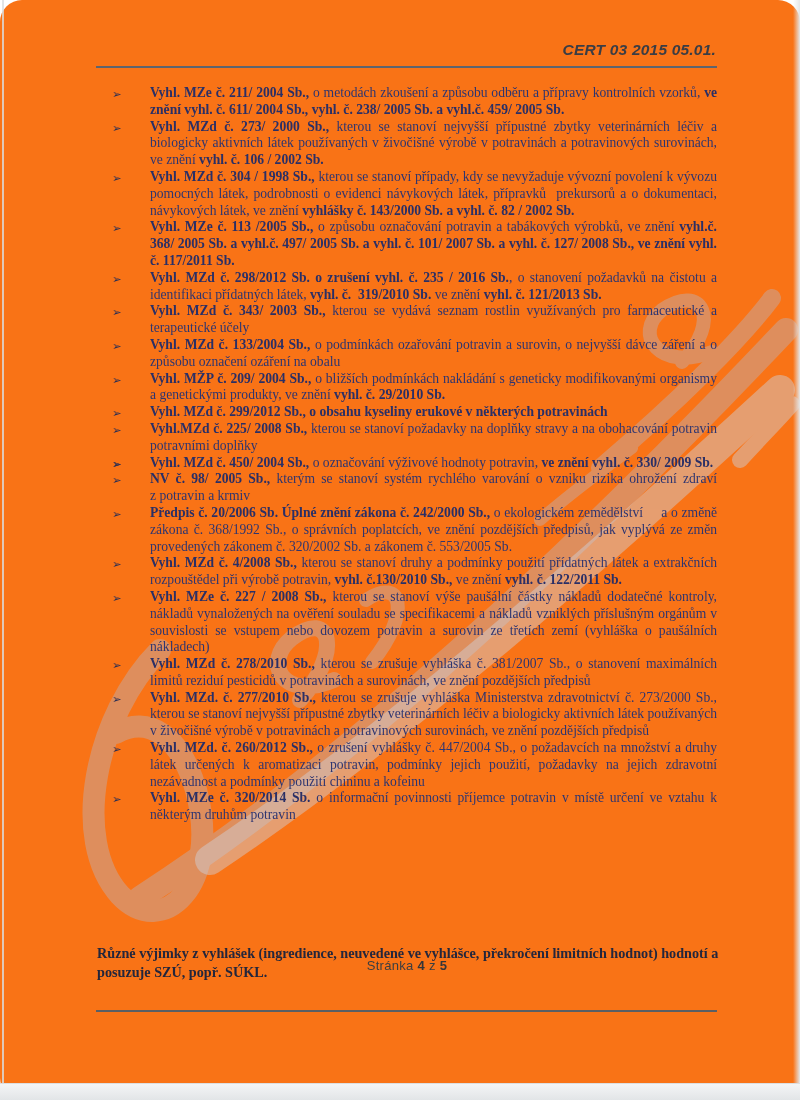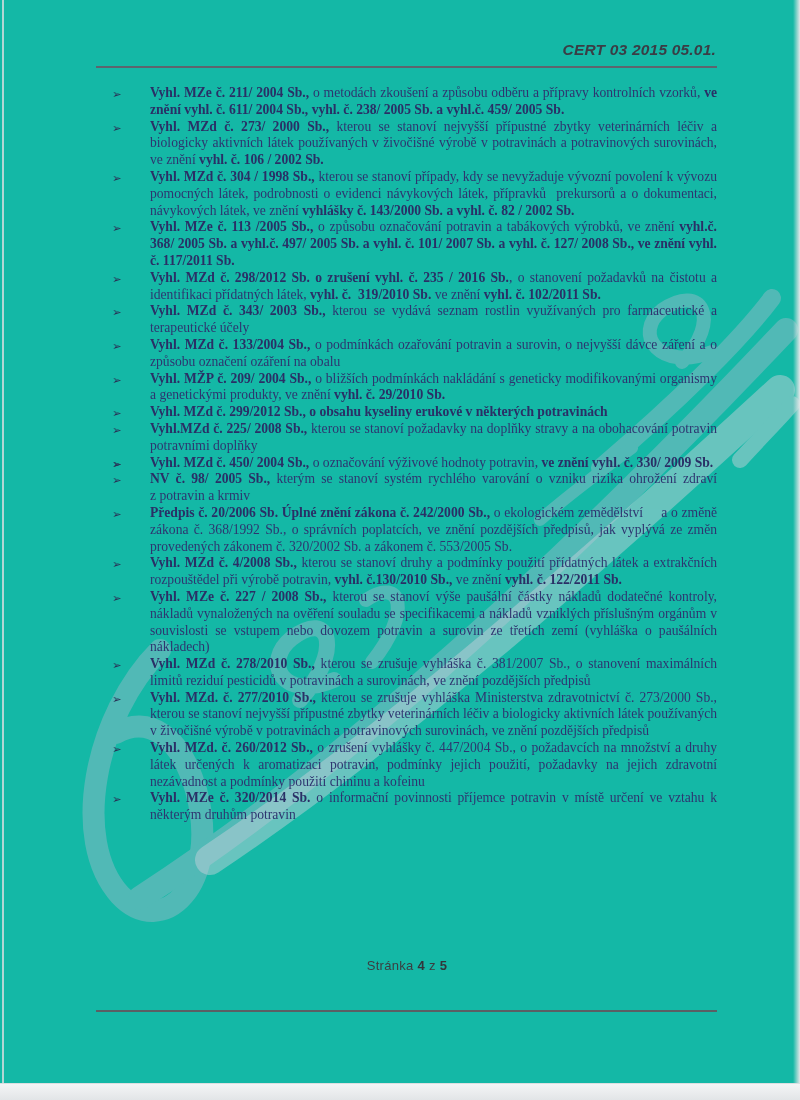--- a/index.html
+++ b/index.html
@@ -2,21 +2,21 @@
 <html lang="cs"><head>
 <meta charset="utf-8">
 <style>
   html,body{margin:0;padding:0;}
   body{
     width:800px;height:1100px;
     background:#ffffff;
     font-family:"Liberation Serif","DejaVu Serif",serif;
     position:relative;overflow:hidden;
   }
-  .page{position:absolute;inset:0;background:#14b8a6;}
+  .page{position:absolute;inset:0;background:#f97316;border-radius:22px;}
   
   .edge-left{position:absolute;left:2px;top:0;width:2px;height:100%;background:#d9dde0;opacity:.8;}
   .edge-right{position:absolute;right:0;top:0;width:7px;height:100%;
     background:linear-gradient(to right, rgba(220,223,226,0), #e4e7e9);}
   .edge-bottom{position:absolute;left:0;bottom:0;width:100%;height:16px;
     background:linear-gradient(to bottom,#f4f5f6,#e2e5e7);border-top:1px solid #dcdfe1;}
   
   .watermark{position:absolute;left:0;top:0;z-index:0;pointer-events:none;}
   
   .header-code{
@@ -69,38 +69,39 @@
   </svg>
 
   <div class="header-code">CERT 03 2015 05.01.</div>
   <div class="header-rule"></div>
 
   <div class="list">
       <div class="item"><span class="bullet">➢</span><span><span class="b">Vyhl. MZe č. 211/ 2004 Sb., </span><span>o metodách zkoušení a způsobu odběru a přípravy kontrolních vzorků, </span><span class="b">ve znění vyhl. č. 611/ 2004 Sb., vyhl. č. 238/ 2005 Sb. a vyhl.č. 459/ 2005 Sb.</span></span></div>
       <div class="item"><span class="bullet">➢</span><span><span class="b">Vyhl. MZd č. 273/ 2000 Sb., </span><span>kterou se stanoví nejvyšší přípustné zbytky veterinárních léčiv a biologicky aktivních látek používaných v&nbsp;živočišné výrobě v&nbsp;potravinách a potravinových surovinách, ve znění </span><span class="b">vyhl. č. 106 / 2002 Sb.</span></span></div>
       <div class="item"><span class="bullet">➢</span><span><span class="b">Vyhl. MZd č. 304 / 1998 Sb., </span><span>kterou se stanoví případy, kdy se nevyžaduje vývozní povolení k&nbsp;vývozu pomocných látek, podrobnosti o evidenci návykových látek, přípravků&nbsp; prekursorů a o dokumentaci, návykových látek, ve znění </span><span class="b">vyhlášky č. 143/2000 Sb. a vyhl. č. 82 / 2002 Sb.</span></span></div>
       <div class="item"><span class="bullet">➢</span><span><span class="b">Vyhl. MZe č. 113 /2005 Sb., </span><span>o způsobu označování potravin a tabákových výrobků, ve znění </span><span class="b">vyhl.č. 368/ 2005 Sb. a vyhl.č. 497/ 2005 Sb. a vyhl. č. 101/ 2007 Sb. a vyhl. č. 127/ 2008 Sb., ve znění vyhl. č. 117/2011 Sb.</span></span></div>
-      <div class="item"><span class="bullet">➢</span><span><span class="b">Vyhl. MZd č. 298/2012 Sb. o zrušení vyhl. č. 235 / 2016 Sb.</span><span>, o stanovení požadavků na čistotu a identifikaci přídatných látek, </span><span class="b">vyhl. č.&nbsp; 319/2010 Sb. </span><span>ve znění </span><span class="b">vyhl. č. 102/2011 Sb.</span></span></div>
+      <div class="item"><span class="bullet">➢</span><span><span class="b">Vyhl. MZd č. 298/2012 Sb. o zrušení vyhl. č. 235 / 2016 Sb.</span><span>, o stanovení požadavků na čistotu a identifikaci přídatných látek, </span><span class="b">vyhl. č.&nbsp; 319/2010 Sb. </span><span>ve znění </span><span class="b">vyhl. č. 121/2013 Sb.</span></span></div>
       <div class="item"><span class="bullet">➢</span><span><span class="b">Vyhl. MZd č. 343/ 2003 Sb., </span><span>kterou se vydává seznam rostlin využívaných pro farmaceutické a terapeutické účely</span></span></div>
       <div class="item"><span class="bullet">➢</span><span><span class="b">Vyhl. MZd č. 133/2004 Sb., </span><span>o podmínkách ozařování potravin a surovin, o nejvyšší dávce záření a o způsobu označení ozáření na obalu</span></span></div>
       <div class="item"><span class="bullet">➢</span><span><span class="b">Vyhl. MŽP č. 209/ 2004 Sb., </span><span>o bližších podmínkách nakládání s geneticky modifikovanými organismy a genetickými produkty, ve znění </span><span class="b">vyhl. č. 29/2010 Sb.</span></span></div>
       <div class="item"><span class="bullet">➢</span><span><span class="b">Vyhl. MZd č. 299/2012 Sb., o obsahu kyseliny erukové v některých potravinách</span></span></div>
       <div class="item"><span class="bullet">➢</span><span><span class="b">Vyhl.MZd č. 225/ 2008 Sb., </span><span>kterou se stanoví požadavky na doplňky stravy a na obohacování potravin potravními doplňky</span></span></div>
       <div class="item"><span class="bullet">➢</span></div>
       <div class="item"><span class="bullet">➢</span><span><span class="b">Vyhl. MZd č. 450/ 2004 Sb., </span><span>o označování výživové hodnoty potravin, </span><span class="b">ve znění vyhl. č. 330/ 2009 Sb.</span></span></div>
       <div class="item"><span class="bullet">➢</span><span><span class="b">NV č. 98/ 2005 Sb., </span><span>kterým se stanoví systém rychlého varování o vzniku rizika ohrožení zdraví z&nbsp;potravin a krmiv</span></span></div>
       <div class="item"><span class="bullet">➢</span><span><span class="b">Předpis č. 20/2006 Sb. Úplné znění zákona č. 242/2000 Sb., </span><span>o ekologickém zemědělství&nbsp;&nbsp;&nbsp;&nbsp; a o změně zákona č. 368/1992 Sb., o správních poplatcích, ve znění pozdějších předpisů, jak vyplývá ze změn provedených zákonem č. 320/2002 Sb. a zákonem č. 553/2005 Sb.</span></span></div>
       <div class="item"><span class="bullet">➢</span><span><span class="b">Vyhl. MZd č. 4/2008 Sb., </span><span>kterou se stanoví druhy a podmínky použití přídatných látek a extrakčních rozpouštědel při výrobě potravin, </span><span class="b">vyhl. č.130/2010 Sb., </span><span>ve znění </span><span class="b">vyhl. č. 122/2011 Sb.</span></span></div>
       <div class="item"><span class="bullet">➢</span><span><span class="b">Vyhl. MZe č. 227 / 2008 Sb., </span><span>kterou se stanoví výše paušální částky nákladů dodatečné kontroly, nákladů vynaložených na ověření souladu se specifikacemi a nákladů vzniklých příslušným orgánům v souvislosti se vstupem nebo dovozem potravin a surovin ze třetích zemí (vyhláška o paušálních nákladech)</span></span></div>
       <div class="item"><span class="bullet">➢</span><span><span class="b">Vyhl. MZd č. 278/2010 Sb., </span><span>kterou se zrušuje vyhláška č. 381/2007 Sb., o stanovení maximálních limitů reziduí pesticidů v potravinách a surovinách, ve znění pozdějších předpisů</span></span></div>
       <div class="item"><span class="bullet">➢</span><span><span class="b">Vyhl. MZd. č. 277/2010 Sb., </span><span>kterou se zrušuje vyhláška Ministerstva zdravotnictví č. 273/2000 Sb., kterou se stanoví nejvyšší přípustné zbytky veterinárních léčiv a biologicky aktivních látek používaných v živočišné výrobě v potravinách a potravinových surovinách, ve znění pozdějších předpisů</span></span></div>
       <div class="item"><span class="bullet">➢</span><span><span class="b">Vyhl. MZd. č. 260/2012 Sb., </span><span>o zrušení vyhlášky č. 447/2004 Sb., o požadavcích na množství a druhy látek určených k aromatizaci potravin, podmínky jejich použití, požadavky na jejich zdravotní nezávadnost a podmínky použití chininu a kofeinu</span></span></div>
       <div class="item"><span class="bullet">➢</span><span><span class="b">Vyhl. MZe č. 320/2014 Sb. </span><span>o informační povinnosti příjemce potravin v místě určení ve vztahu k některým druhům potravin</span></span></div>
     </div>
 
+  <div class="closing">Různé výjimky z vyhlášek (ingredience, neuvedené ve vyhlášce, překročení limitních hodnot) hodnotí a posuzuje SZÚ, popř. SÚKL.</div>
 
   <div class="footer-rule"></div>
   <div class="footer"><span>Stránka </span><span class="b">4</span><span> z </span><span class="b">5</span></div>
 
   <div class="edge-left"></div>
   <div class="edge-right"></div>
   <div class="edge-bottom"></div>
 </div>
 
 </body></html>

